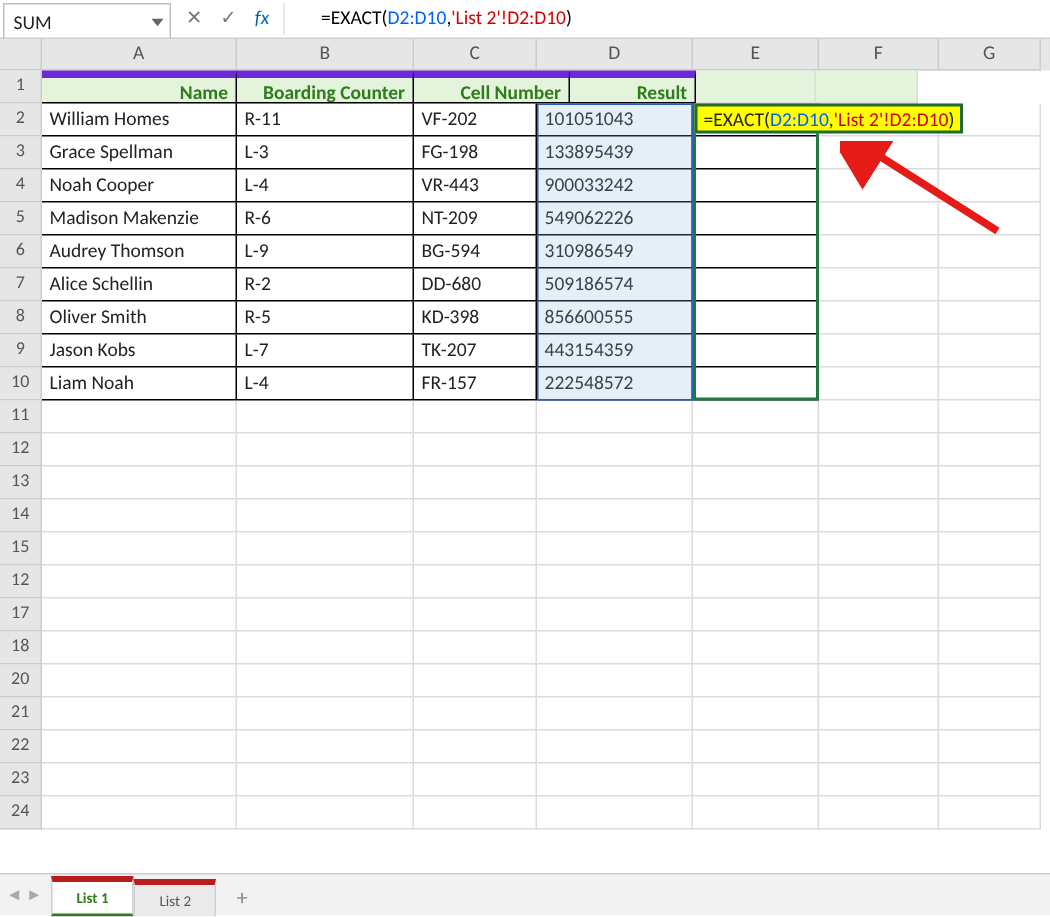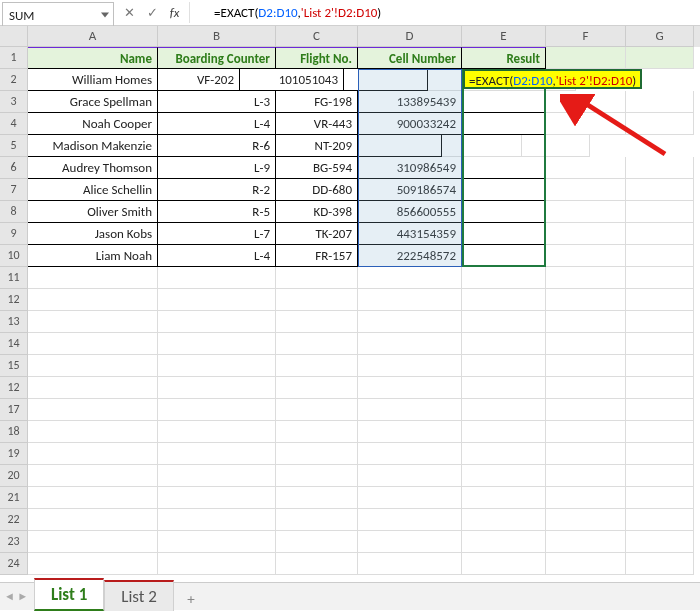--- a/index.html
+++ b/index.html
@@ -123,32 +123,32 @@
   .cD { width: 104px; }
   .cE { width: 84px;  }
   .cF { width: 80px;  }
   .cG { width: 68px;  }
 
   
   .tbl .cA, .tbl .cB, .tbl .cC, .tbl .cD, .tbl .cE {
     border-right: 1px solid #000;
     border-bottom: 1px solid #000;
   }
-  .tbl-top { border-top: 1px solid #6d28d9; }
+  .tbl-top { border-top: 5px solid #6d28d9; }
 
   
   .thead .cell {
     background: #e4f3dc;
     color: #2e7d1a;
     font-weight: 600;
     text-align: right;
   }
   .thead .cA { text-align: right; }
 
-  .ralign { text-align: right; }
+  .ralign { }
 
   
   .range-thin {
     position: absolute;
     border: 1px solid #1f7a3f;
     pointer-events: none;
   }
   .range-heavy {
     position: absolute;
     border: 2px solid #1f7a3f;
@@ -189,24 +189,24 @@
     display: flex;
     align-items: flex-end;
     height: 28px;
     border-top: 1px solid #ccc;
     background: #f2f2f2;
     padding-left: 34px;
     gap: 0;
   }
   .tab {
     padding: 4px 16px 4px 16px;
-    font-size: 17px;
+    font-size: 10px;
     color: #555;
     border-right: 1px solid #d0d0d0;
-    border-top: 2px solid #b91c1c;
+    border-top: 4px solid #b91c1c;
     border-left: 1px solid #d0d0d0;
     background: #eaeaea;
     position: relative;
     top: 1px;
   }
   .tab.active {
     background: #fff;
     color: #2e7d1a;
     font-weight: 600;
     border-bottom: 2px solid #2e7d1a;
@@ -220,21 +220,21 @@
   .nav-arrows {
     position: absolute;
     left: 4px;
     display: flex; gap: 6px;
     color: #aaa;
     font-size: 11px;
     align-items: center;
     height: 28px;
   }
 
-  .fx { font-style: italic; color:#404040; }
+  .fx { font-style: italic; color:#0369a1; }
 </style>
 </head>
 <body>
 
 <div class="formula-bar">
   <div class="namebox">
     <span>SUM</span>
     <span class="dd"></span>
   </div>
   <div class="fbar-controls">
@@ -261,30 +261,30 @@
       <div class="col-hdr cD">D</div>
       <div class="col-hdr cE">E</div>
       <div class="col-hdr cF">F</div>
       <div class="col-hdr cG">G</div>
     </div>
 
     <div class="row thead tbl">
       <div class="row-hdr">1</div>
       <div class="cell cA tbl-top">Name</div>
       <div class="cell cB tbl-top">Boarding Counter</div>
-      <div class="cell cC tbl-top">Flight No.</div>
       <div class="cell cD tbl-top">Cell Number</div>
       <div class="cell cE tbl-top">Result</div>
       <div class="cell cF"></div>
       <div class="cell cG"></div>
     </div>
 
     <div class="row tbl">
       <div class="row-hdr">2</div>
       <div class="cell cA ralign">William Homes</div>
+      <div class="cell cB ralign">R-11</div>
       <div class="cell cC ralign">VF-202</div>
       <div class="cell cD ralign">101051043</div>
       <div class="cell cE"></div>
       <div class="cell cF"></div>
       <div class="cell cG"></div>
     </div>
 
     <div class="row tbl">
       <div class="row-hdr">3</div>
       <div class="cell cA ralign">Grace Spellman</div>
@@ -305,20 +305,21 @@
       <div class="cell cE"></div>
       <div class="cell cF"></div>
       <div class="cell cG"></div>
     </div>
 
     <div class="row tbl">
       <div class="row-hdr">5</div>
       <div class="cell cA ralign">Madison Makenzie</div>
       <div class="cell cB ralign">R-6</div>
       <div class="cell cC ralign">NT-209</div>
+      <div class="cell cD ralign">549062226</div>
       <div class="cell cE"></div>
       <div class="cell cF"></div>
       <div class="cell cG"></div>
     </div>
 
     <div class="row tbl">
       <div class="row-hdr">6</div>
       <div class="cell cA ralign">Audrey Thomson</div>
       <div class="cell cB ralign">L-9</div>
       <div class="cell cC ralign">BG-594</div>
@@ -437,30 +438,20 @@
       <div class="cell cA"></div>
         <div class="cell cB"></div>
         <div class="cell cC"></div>
         <div class="cell cD"></div>
         <div class="cell cE"></div>
         <div class="cell cF"></div>
         <div class="cell cG"></div>
     </div>
     <div class="row">
       <div class="row-hdr">18</div>
-      <div class="cell cA"></div>
-        <div class="cell cB"></div>
-        <div class="cell cC"></div>
-        <div class="cell cD"></div>
-        <div class="cell cE"></div>
-        <div class="cell cF"></div>
-        <div class="cell cG"></div>
-    </div>
-    <div class="row">
-      <div class="row-hdr">19</div>
       <div class="cell cA"></div>
         <div class="cell cB"></div>
         <div class="cell cC"></div>
         <div class="cell cD"></div>
         <div class="cell cE"></div>
         <div class="cell cF"></div>
         <div class="cell cG"></div>
     </div>
     <div class="row">
       <div class="row-hdr">20</div>

